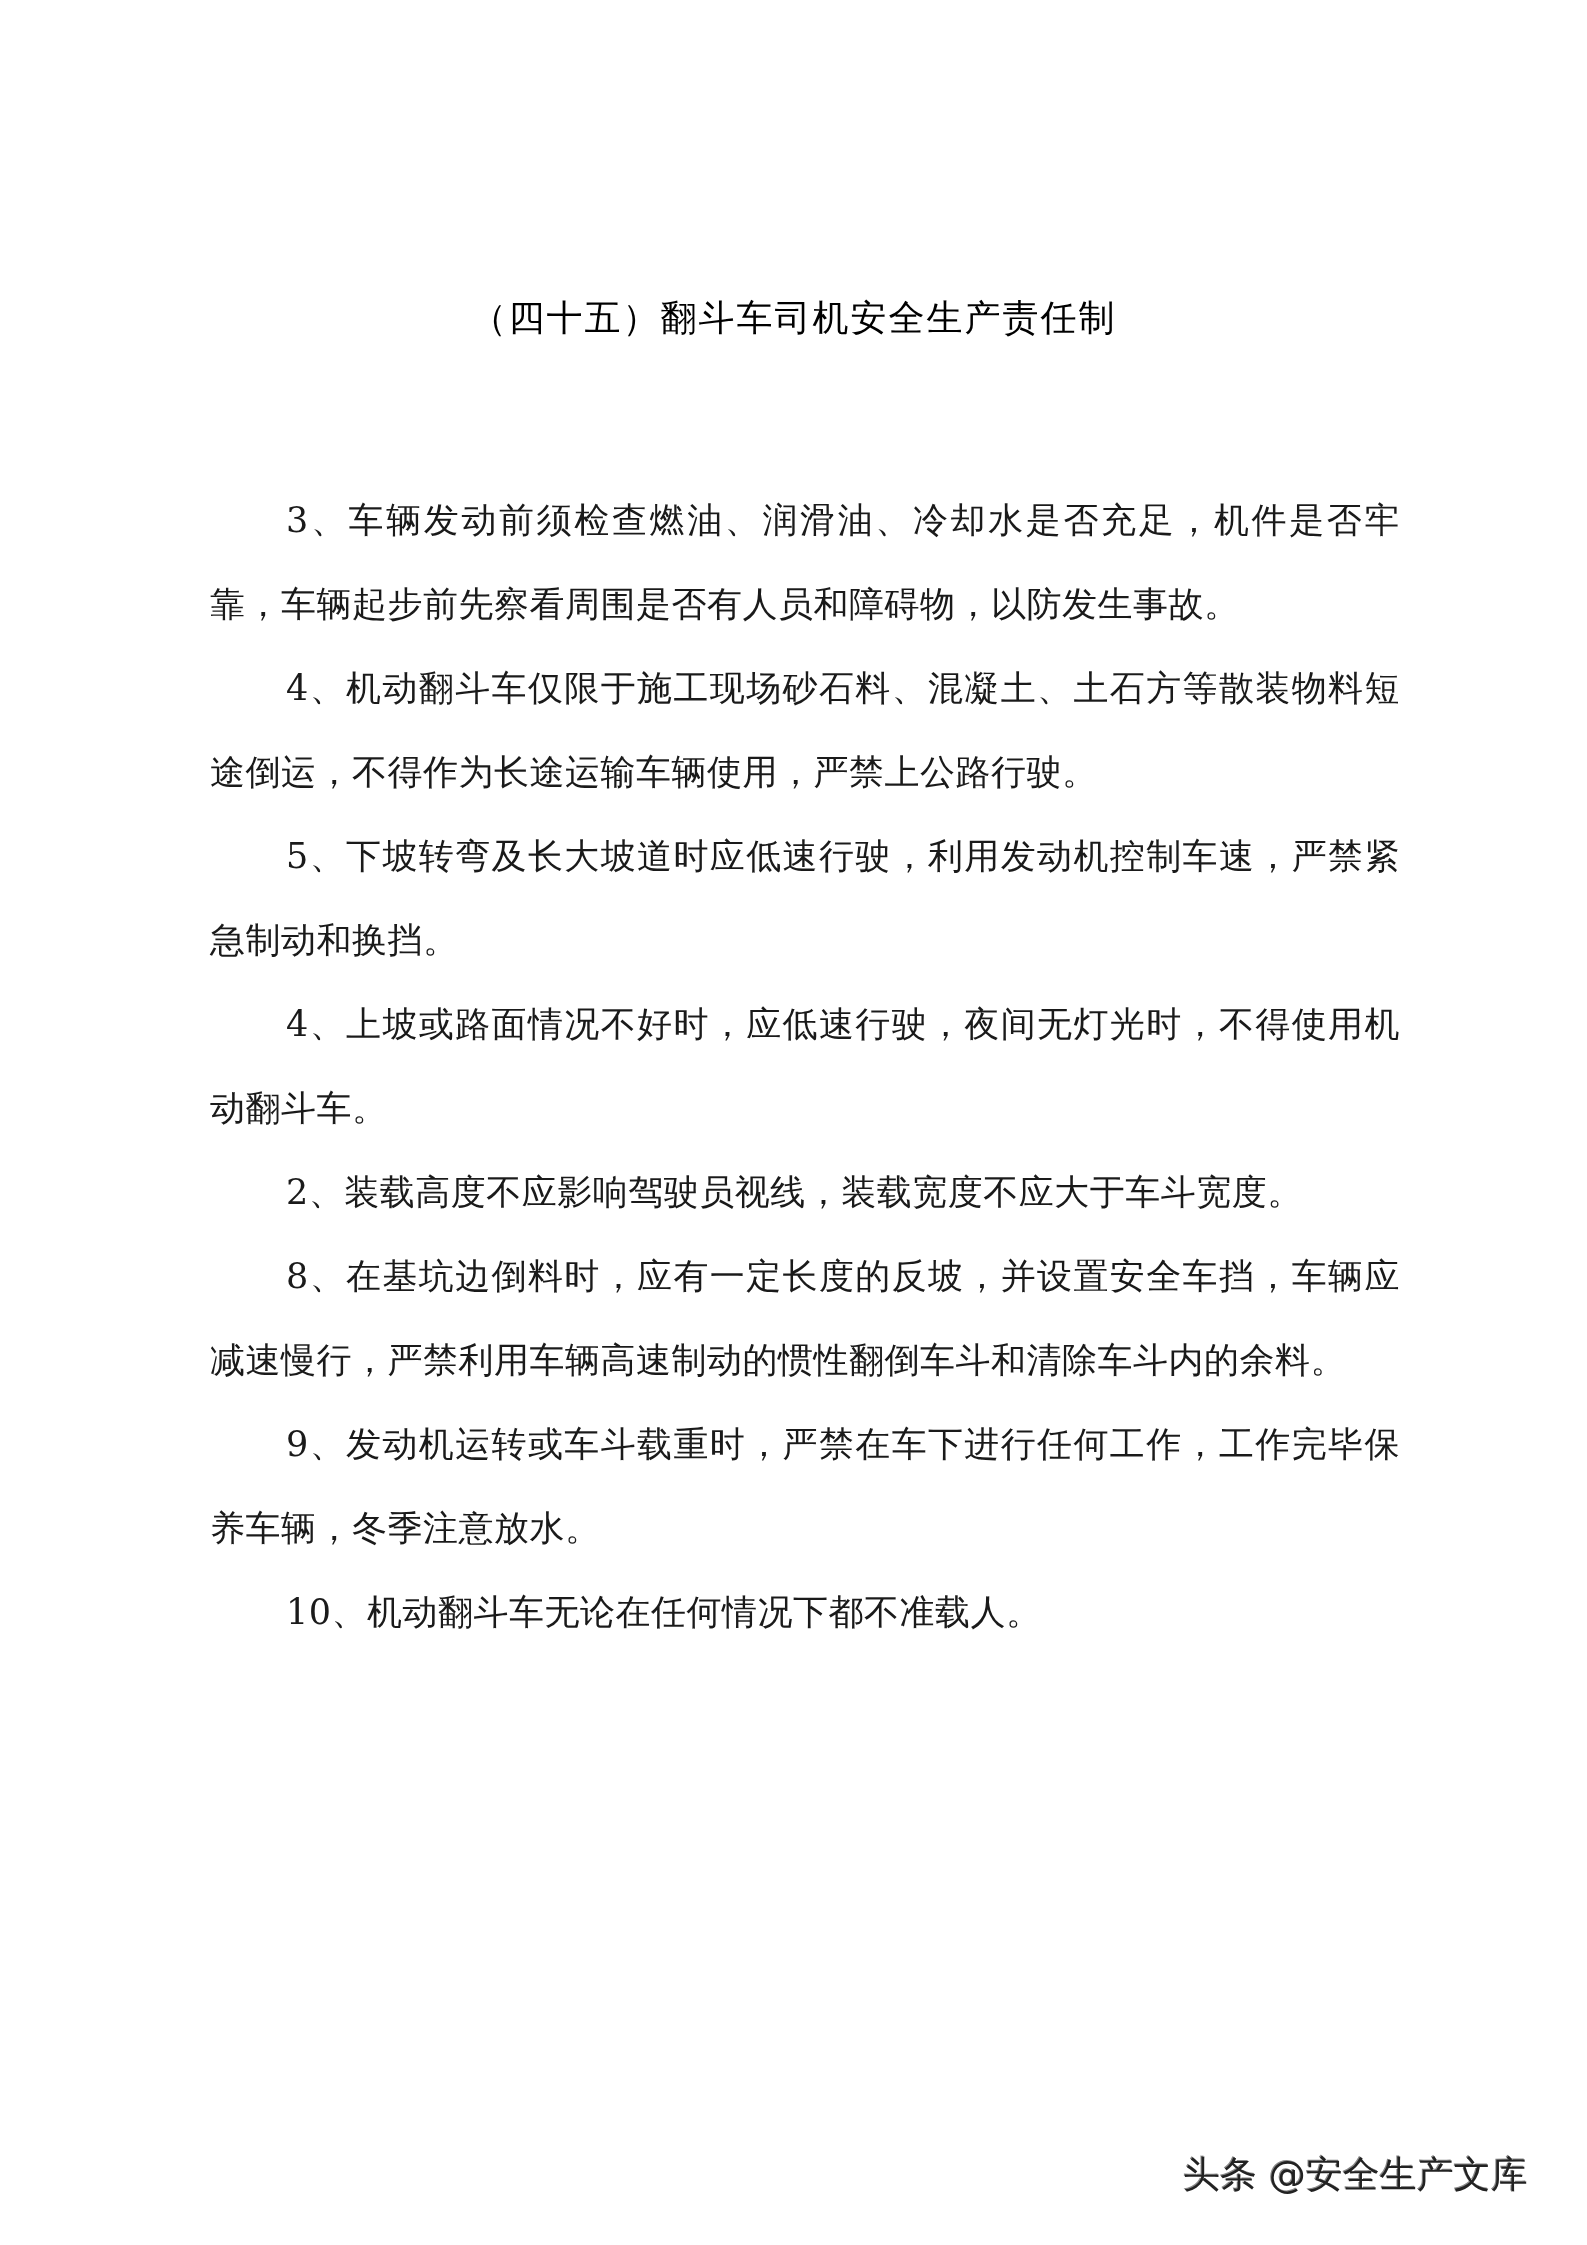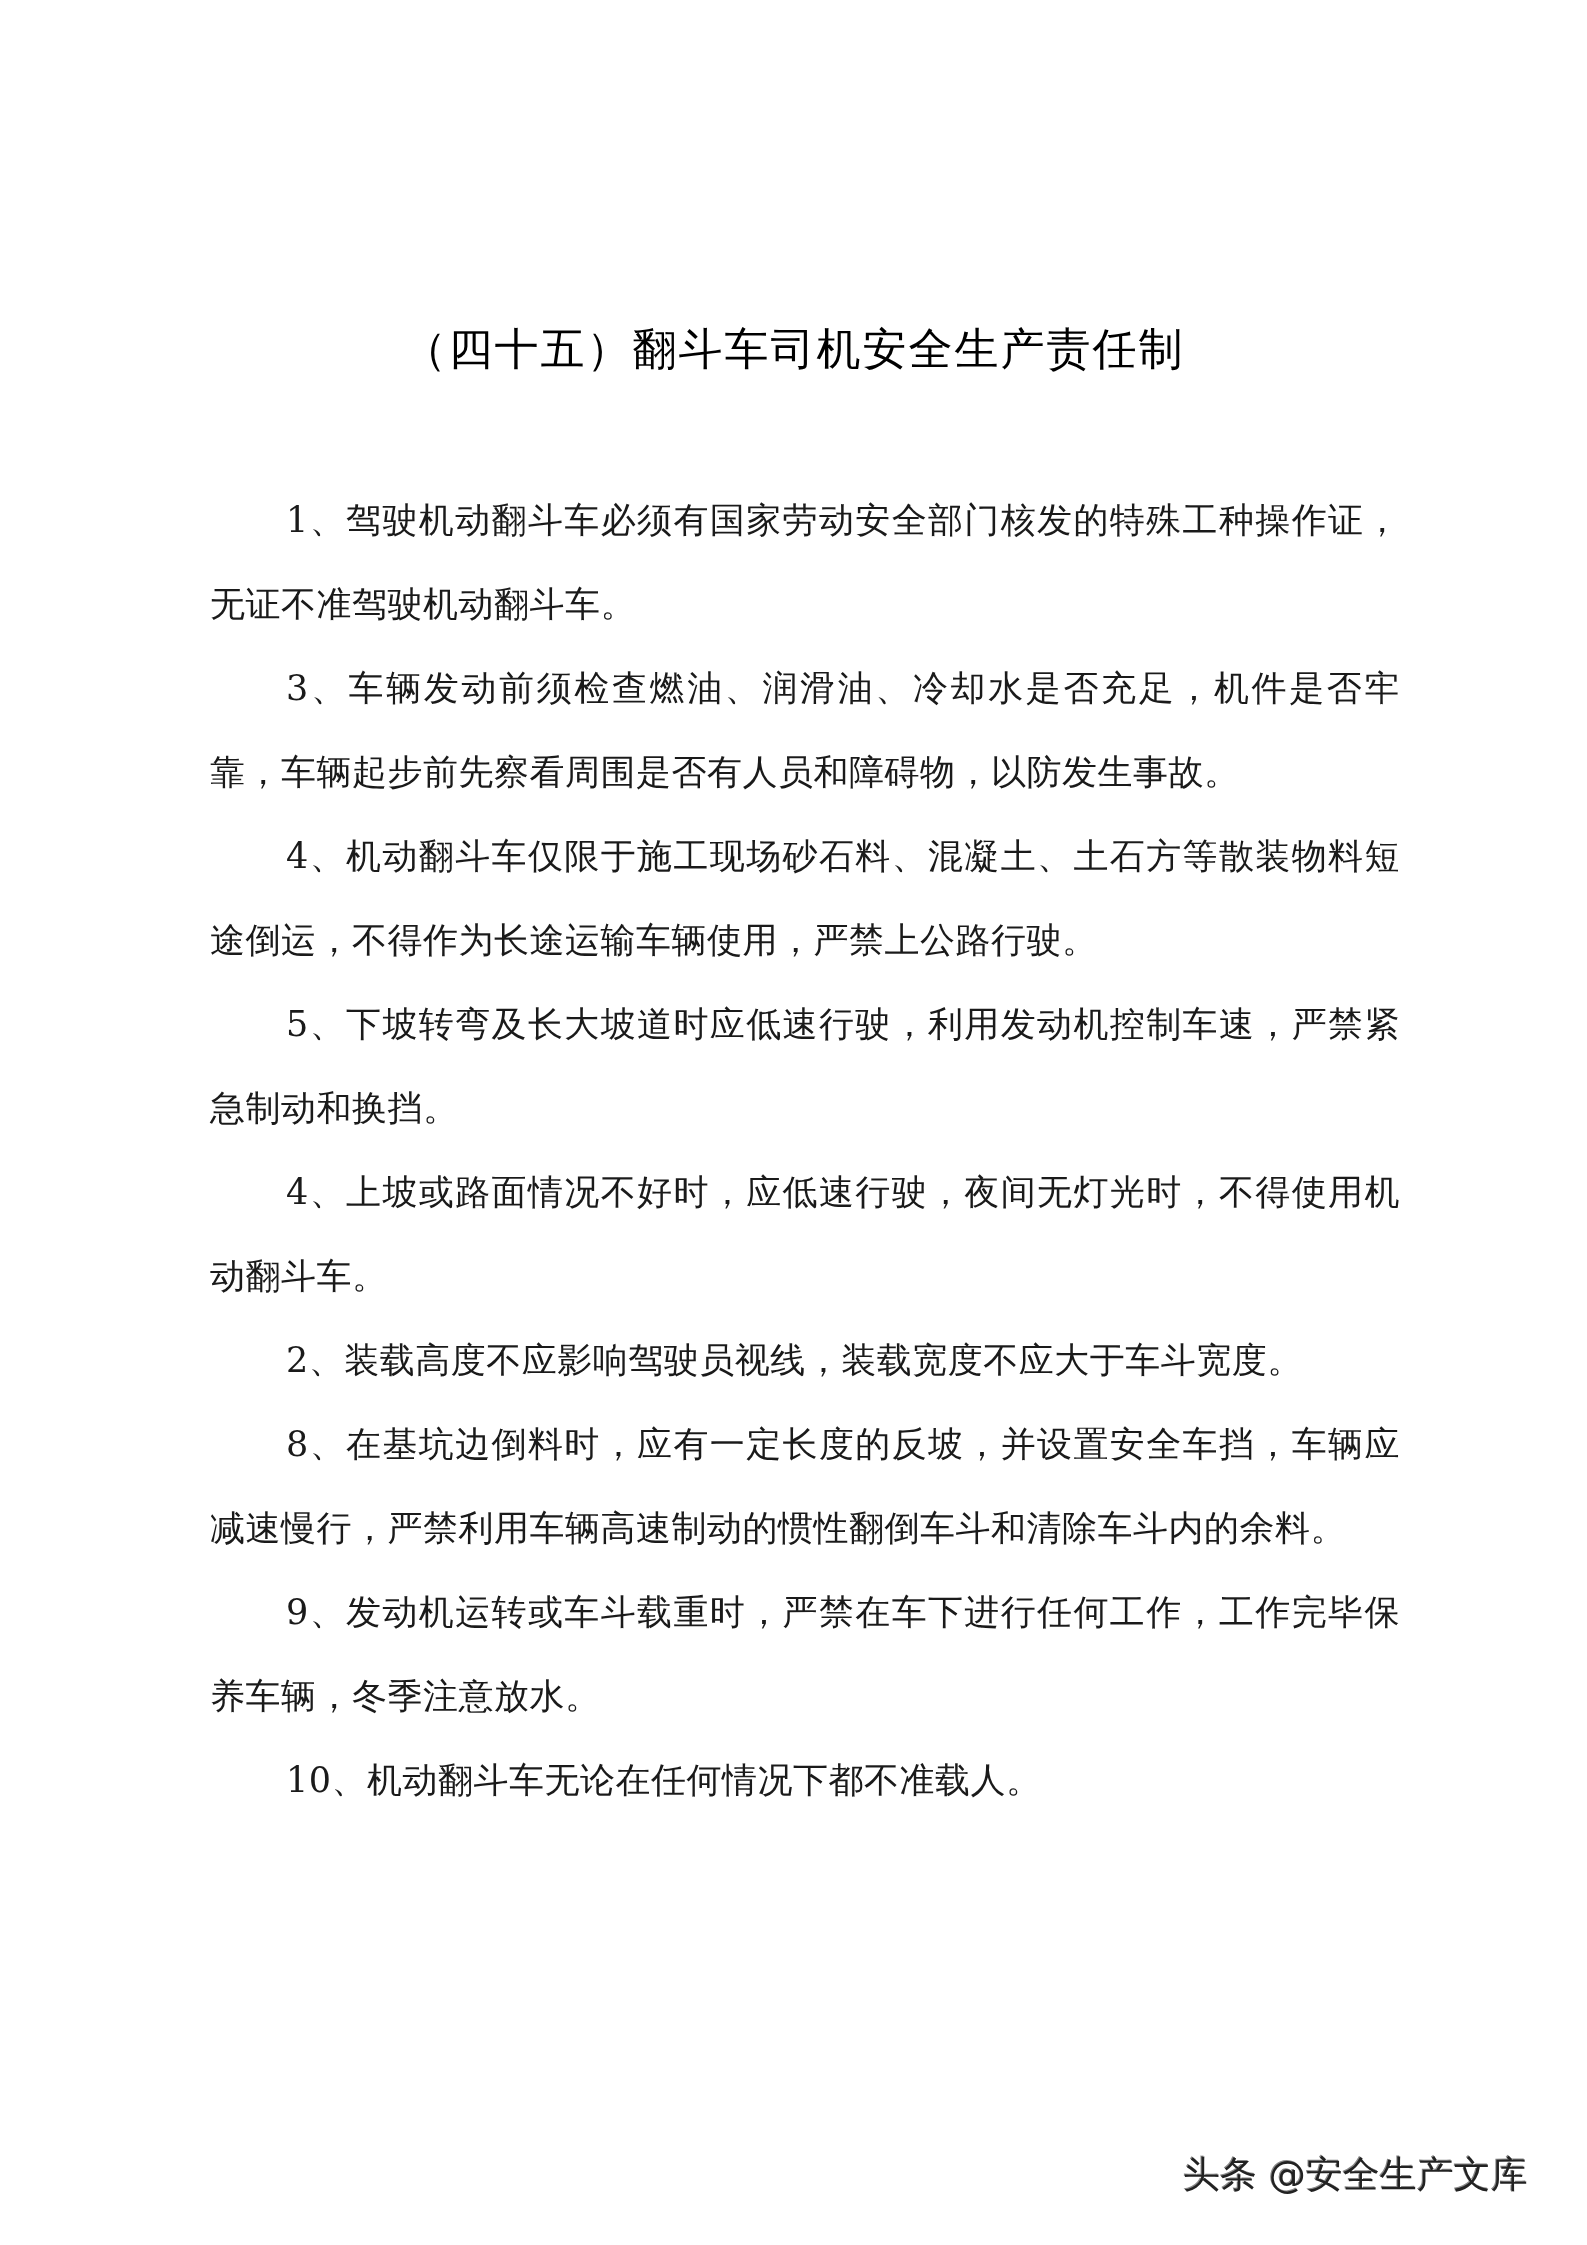--- a/index.html
+++ b/index.html
@@ -10,26 +10,26 @@
     body {
       width: 1587px;
       height: 2245px;
       position: relative;
       overflow: hidden;
       font-family: "DejaVu Serif", "Liberation Serif", serif;
       color: #111111;
     }
     .page-title {
       position: absolute;
-      top: 320px;
+      top: 294px;
       left: 0;
       width: 1587px;
       text-align: center;
       font-family: "DejaVu Sans", "Liberation Sans", sans-serif;
-      font-size: 44px;
+      font-size: 36px;
       font-weight: normal;
       letter-spacing: 2px;
       color: #000000;
       margin: 0;
     }
     .body-text {
       position: absolute;
       left: 210px;
       top: 478px;
       width: 1190px;
@@ -54,21 +54,20 @@
       text-shadow: 1px 1px 0 #ffffff, -1px -1px 0 #888888;
       white-space: nowrap;
     }
   </style>
 </head>
 <body>
 
 <h1 class="page-title">（四十五）翻斗车司机安全生产责任制</h1>
 
 <div class="body-text">
-  <p class="para">1、驾驶机动翻斗车必须有国家劳动安全部门核发的特殊工种操作证，无证不准驾驶机动翻斗车。</p>
   <p class="para">3、车辆发动前须检查燃油、润滑油、冷却水是否充足，机件是否牢靠，车辆起步前先察看周围是否有人员和障碍物，以防发生事故。</p>
   <p class="para">4、机动翻斗车仅限于施工现场砂石料、混凝土、土石方等散装物料短途倒运，不得作为长途运输车辆使用，严禁上公路行驶。</p>
   <p class="para">5、下坡转弯及长大坡道时应低速行驶，利用发动机控制车速，严禁紧急制动和换挡。</p>
   <p class="para">4、上坡或路面情况不好时，应低速行驶，夜间无灯光时，不得使用机动翻斗车。</p>
   <p class="para">2、装载高度不应影响驾驶员视线，装载宽度不应大于车斗宽度。</p>
   <p class="para">8、在基坑边倒料时，应有一定长度的反坡，并设置安全车挡，车辆应减速慢行，严禁利用车辆高速制动的惯性翻倒车斗和清除车斗内的余料。</p>
   <p class="para">9、发动机运转或车斗载重时，严禁在车下进行任何工作，工作完毕保养车辆，冬季注意放水。</p>
   <p class="para">10、机动翻斗车无论在任何情况下都不准载人。</p>
 </div>
 

